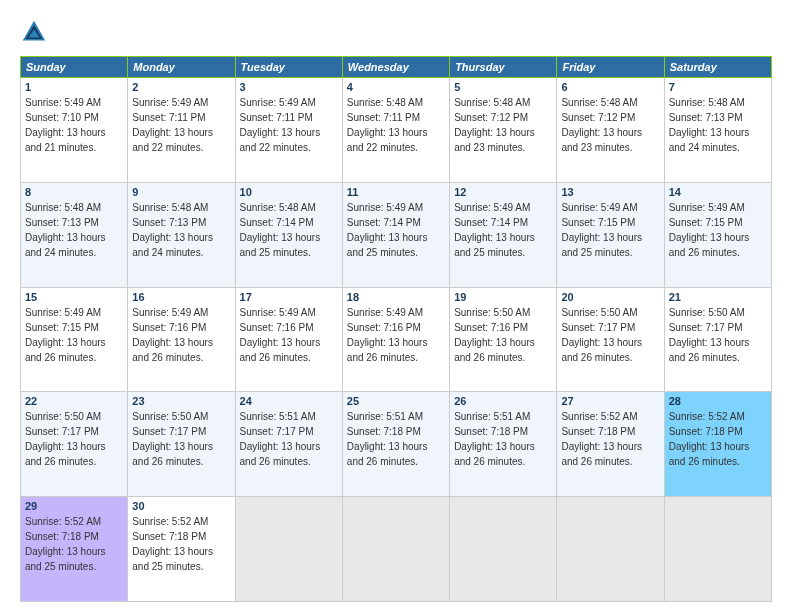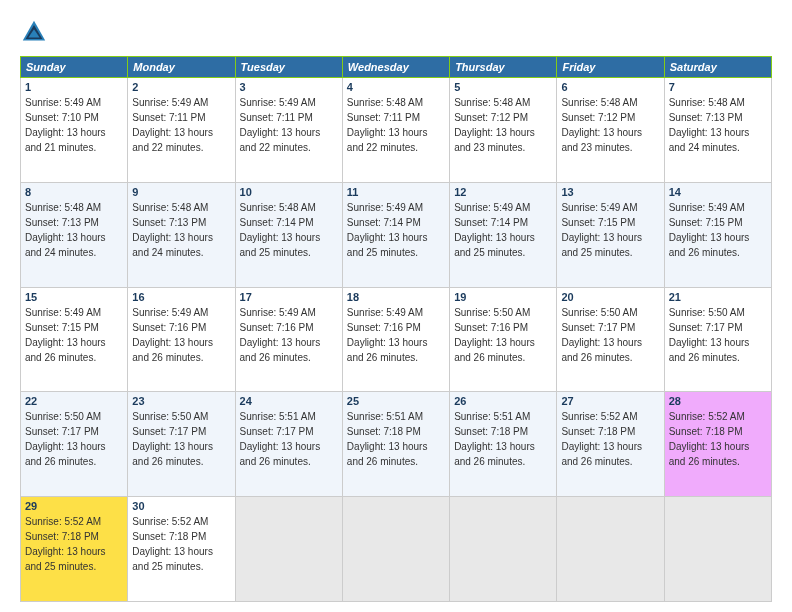--- a/index.html
+++ b/index.html
@@ -240,27 +240,27 @@
             <div class="day-info">Sunrise: 5:51 AM<br>Sunset: 7:18 PM<br>Daylight: 13 hours<br>and 26 minutes.</div>
           </td>
           <td style="background: rgb(240, 245, 251);">
             <span class="day-num">26</span>
             <div class="day-info">Sunrise: 5:51 AM<br>Sunset: 7:18 PM<br>Daylight: 13 hours<br>and 26 minutes.</div>
           </td>
           <td style="background: rgb(240, 245, 251);">
             <span class="day-num">27</span>
             <div class="day-info">Sunrise: 5:52 AM<br>Sunset: 7:18 PM<br>Daylight: 13 hours<br>and 26 minutes.</div>
           </td>
-          <td style="background: #f0abfc;">
+          <td style="background: #7dd3fc;">
             <span class="day-num">28</span>
             <div class="day-info">Sunrise: 5:52 AM<br>Sunset: 7:18 PM<br>Daylight: 13 hours<br>and 26 minutes.</div>
           </td>
         </tr>
         <tr>
-          <td style="background: #fde047;">
+          <td style="background: #c4b5fd;">
             <span class="day-num">29</span>
             <div class="day-info">Sunrise: 5:52 AM<br>Sunset: 7:18 PM<br>Daylight: 13 hours<br>and 25 minutes.</div>
           </td>
           <td style="background: rgb(255, 255, 255);">
             <span class="day-num">30</span>
             <div class="day-info">Sunrise: 5:52 AM<br>Sunset: 7:18 PM<br>Daylight: 13 hours<br>and 25 minutes.</div>
           </td>
           <td class="empty"></td>
           <td class="empty"></td>
           <td class="empty"></td>

